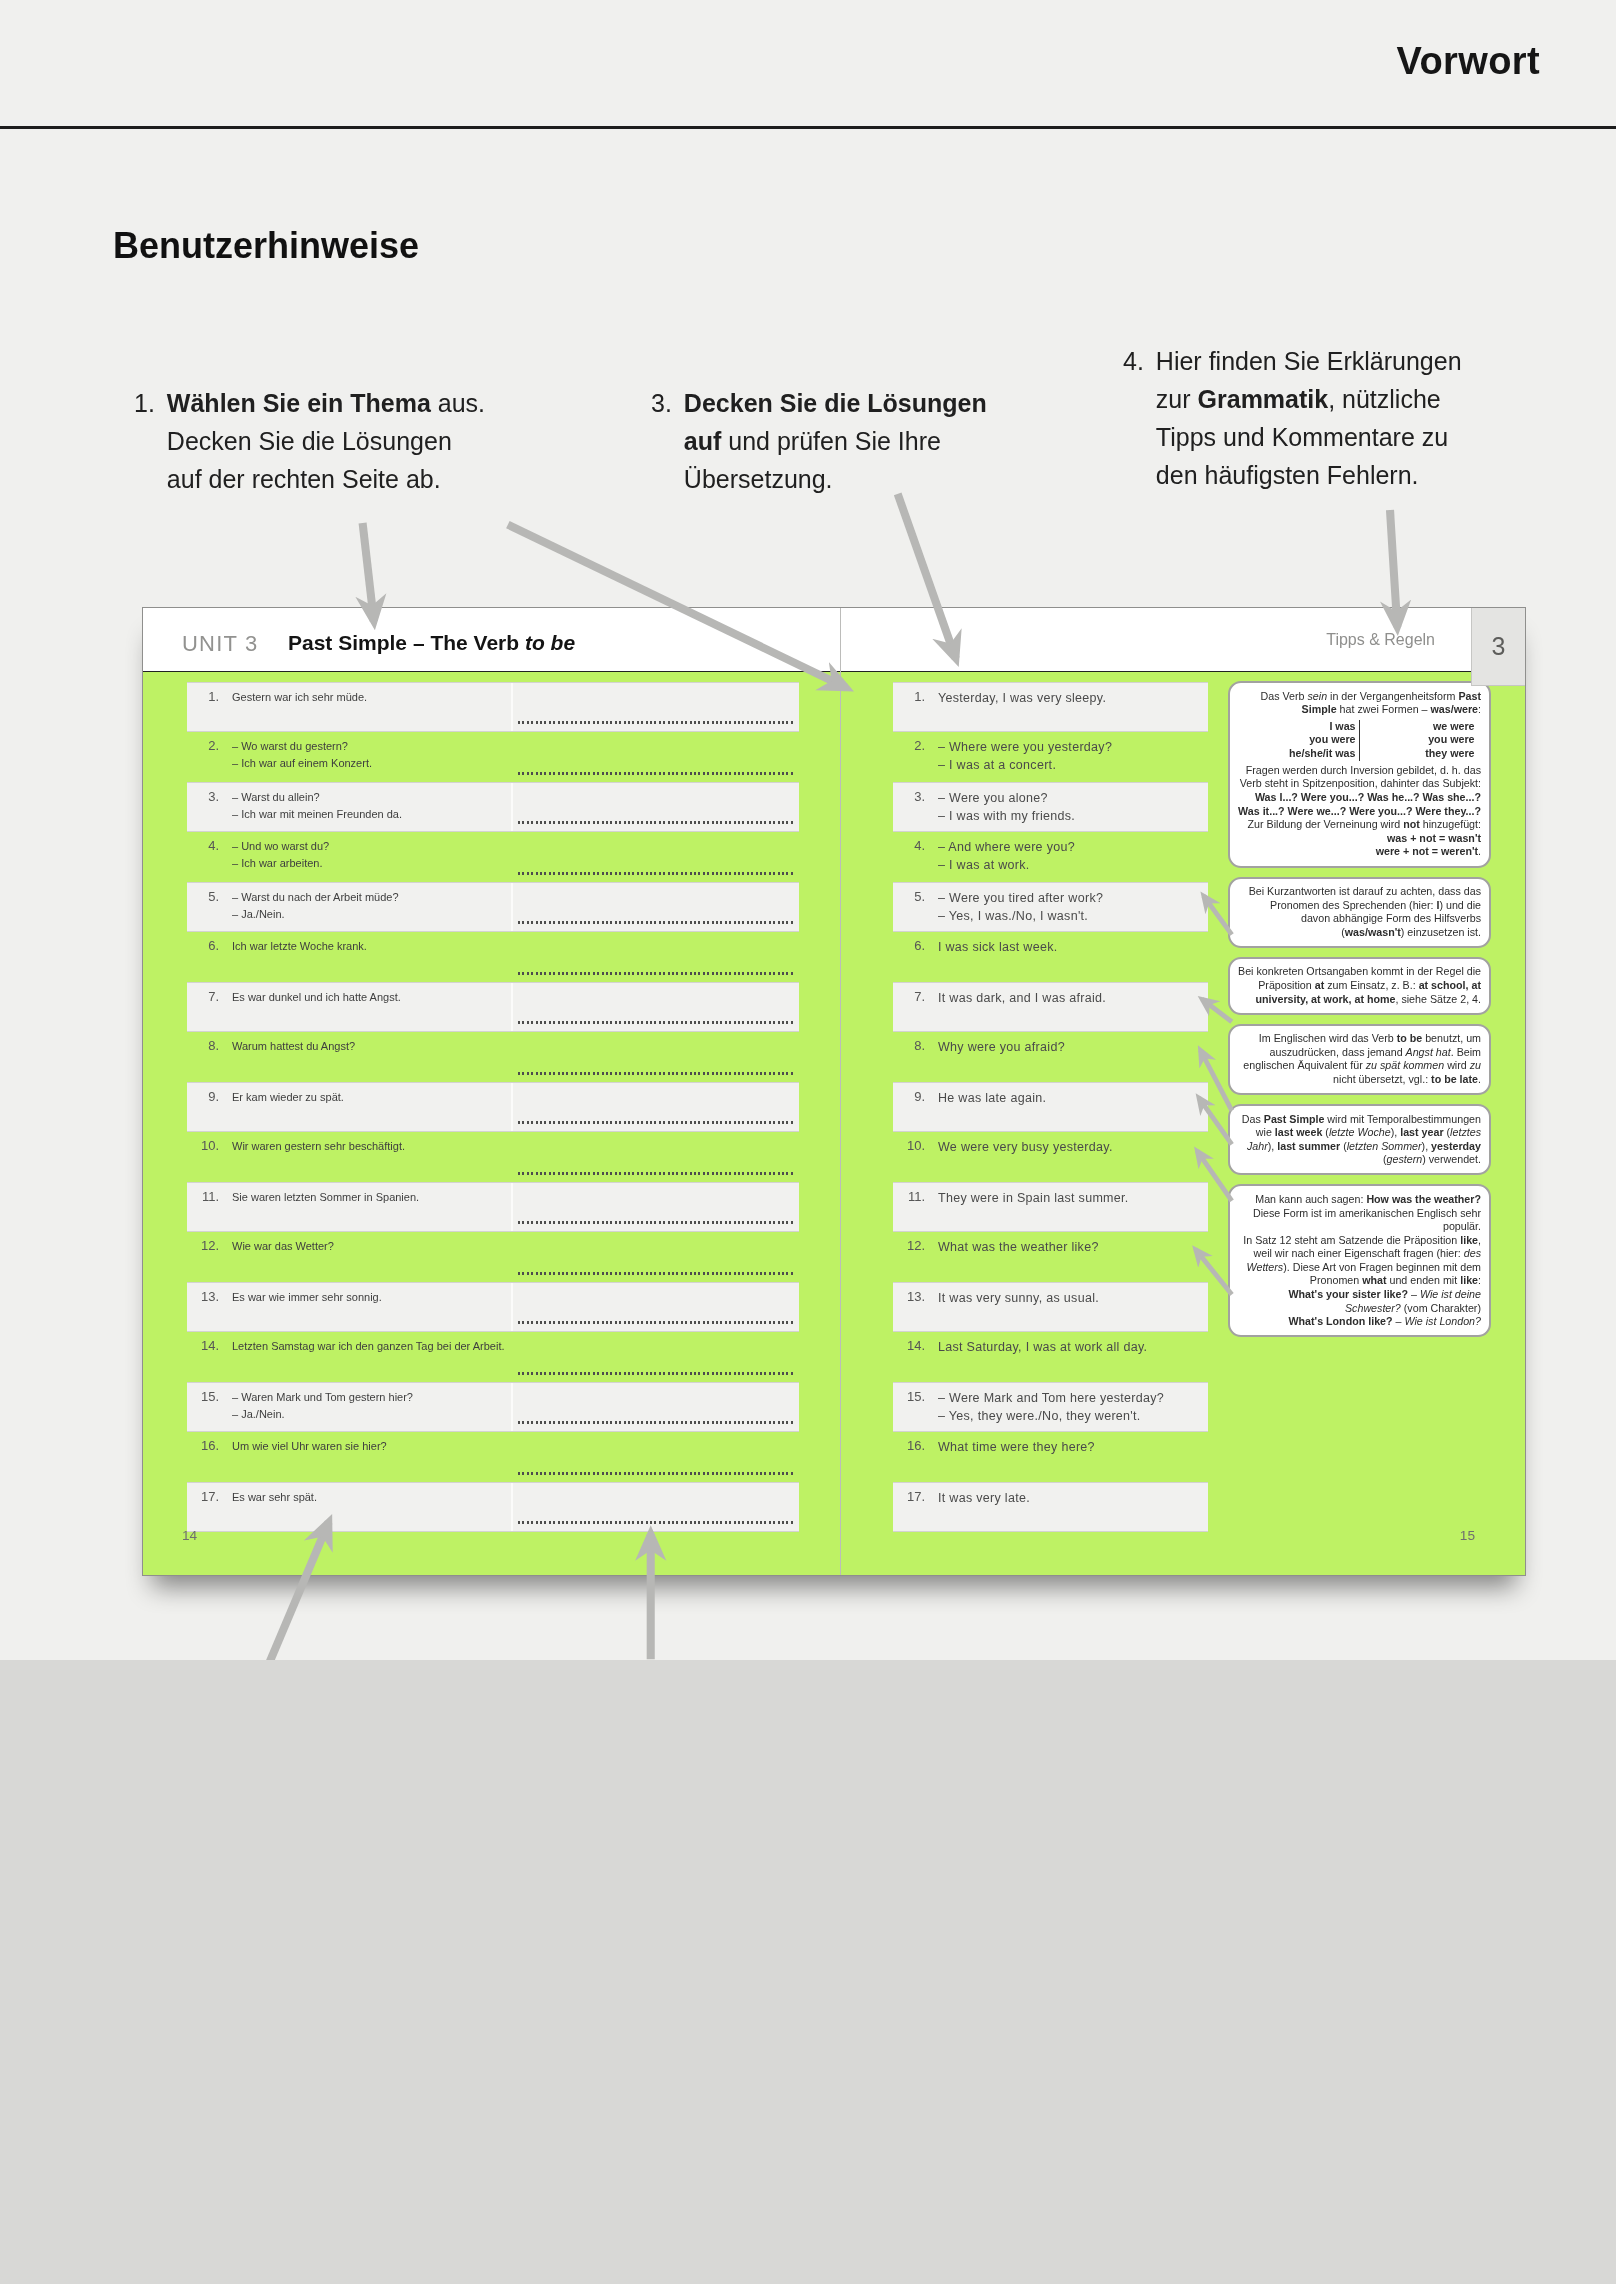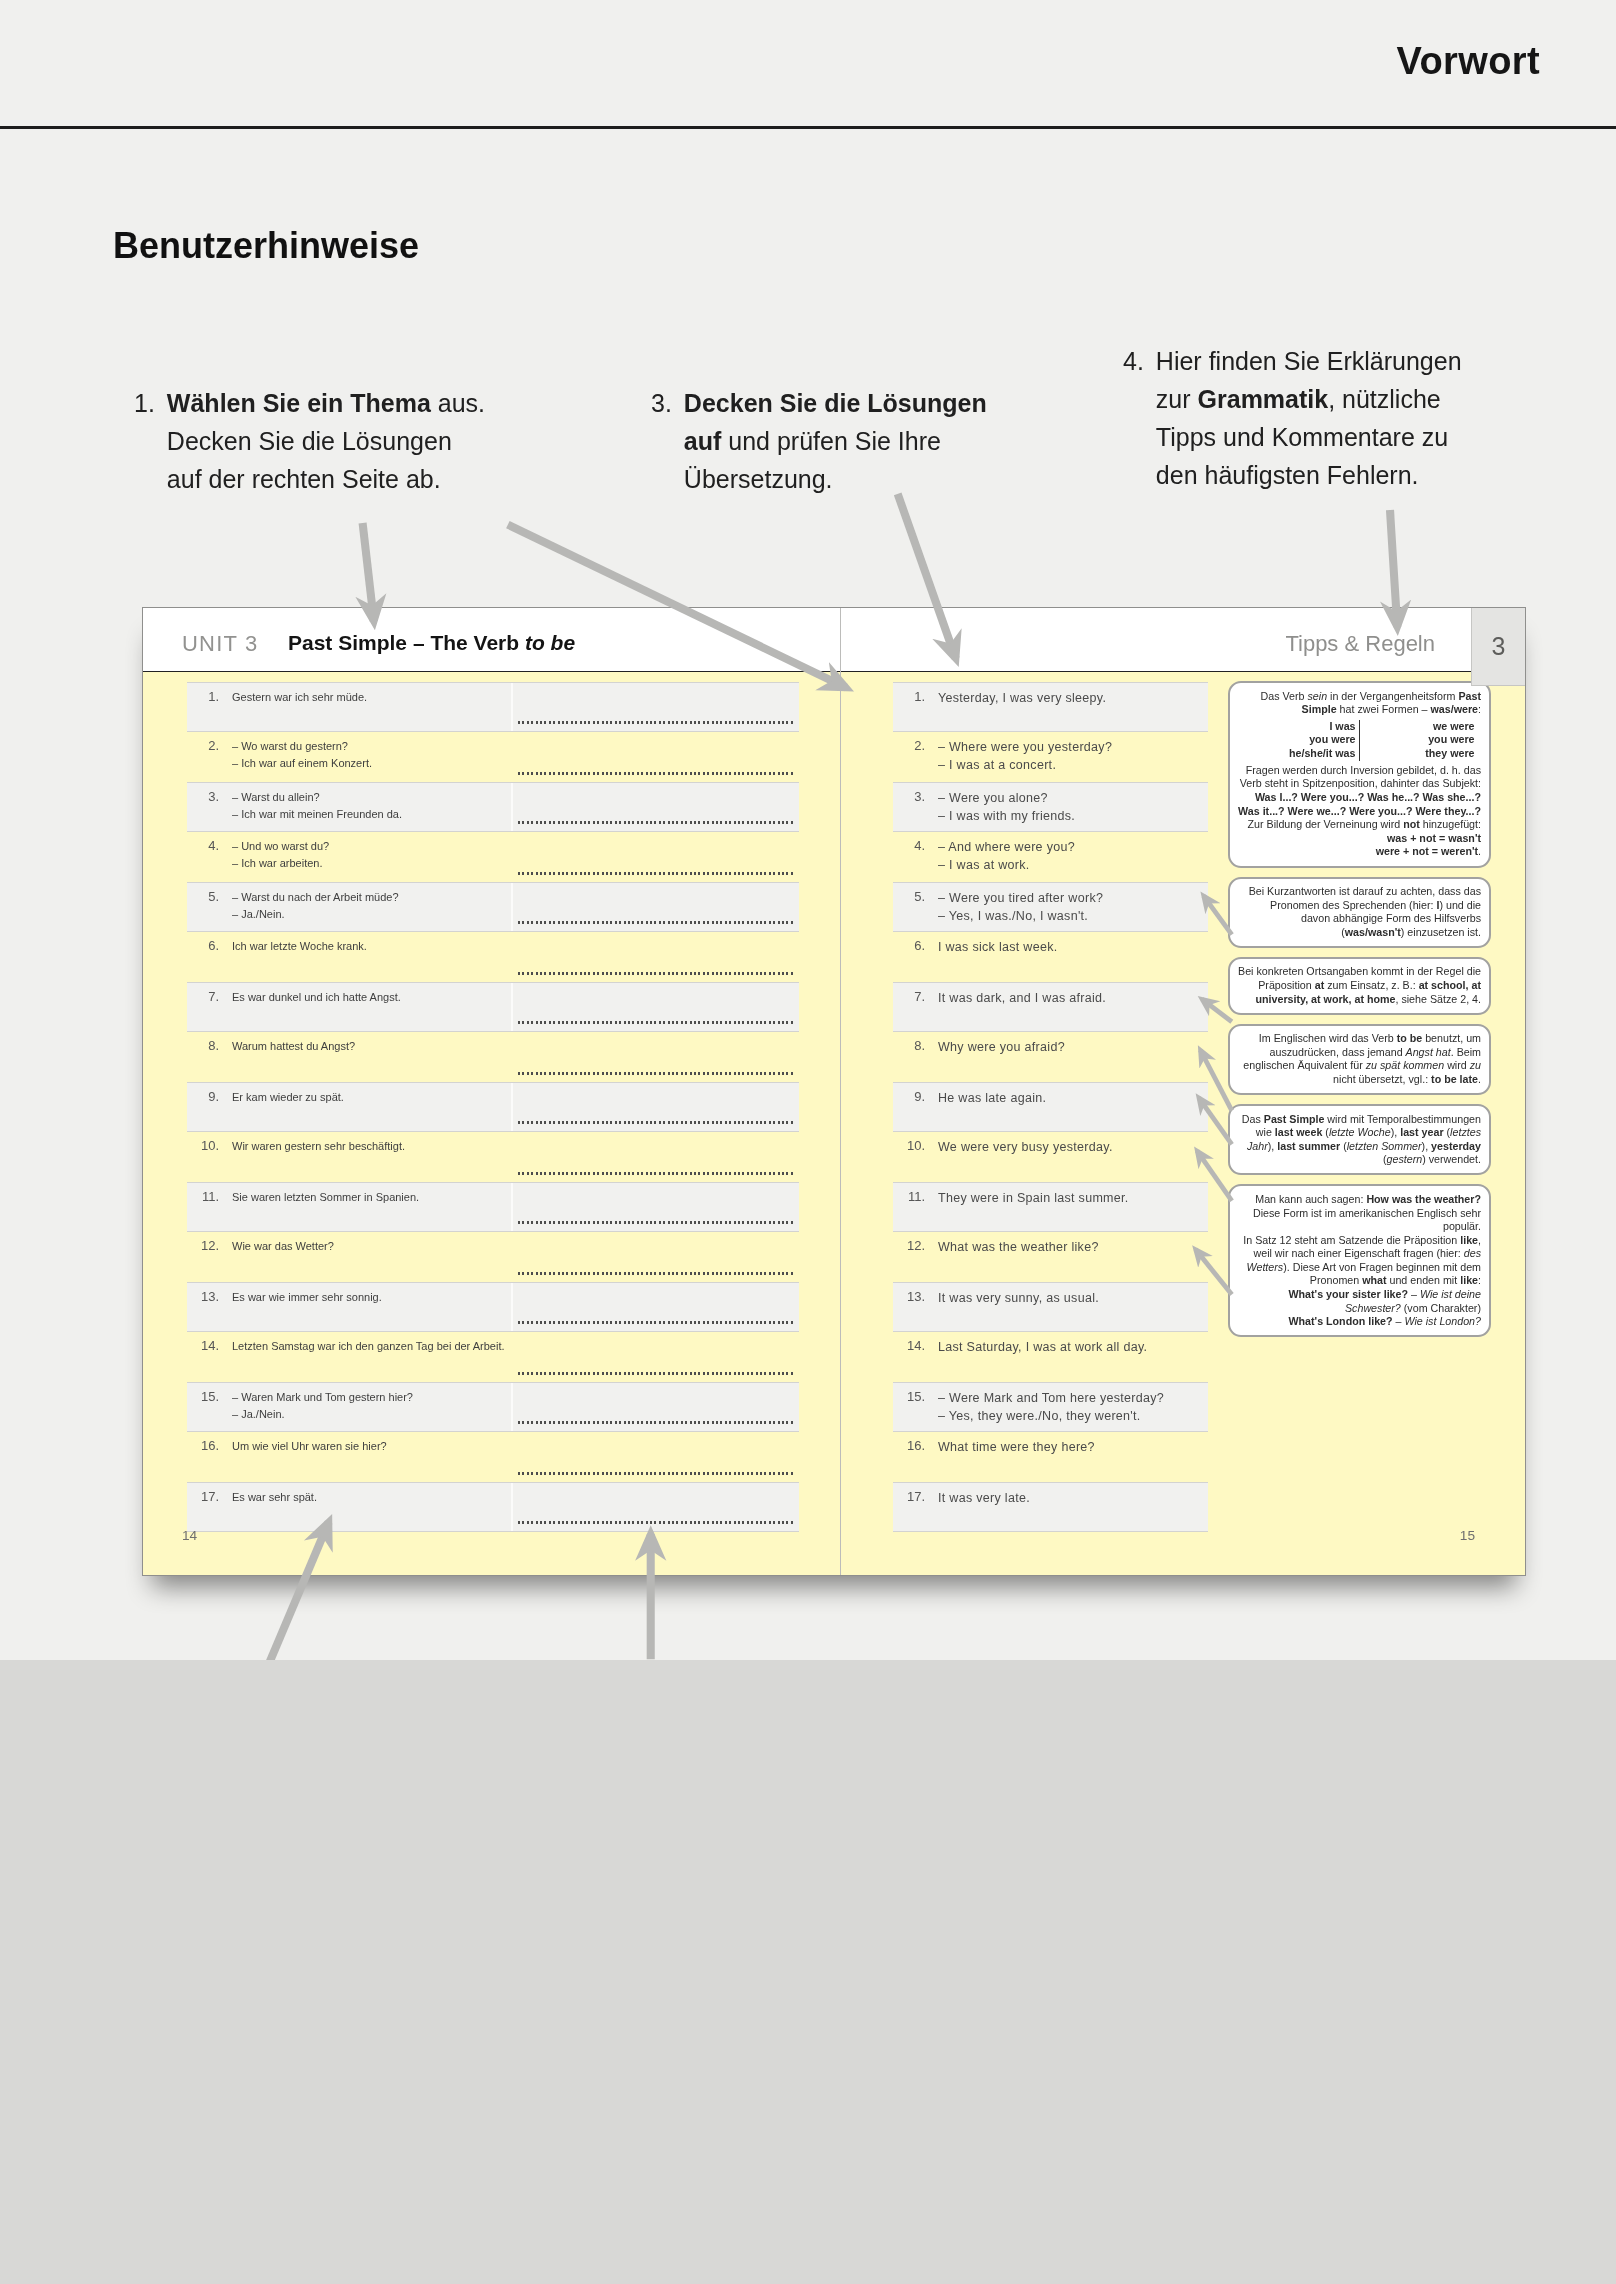--- a/index.html
+++ b/index.html
@@ -12,26 +12,26 @@
   .main-title{position:absolute;top:225px;left:113px;font-size:36px;font-weight:700;color:#111;}
 
   .instr{position:absolute;display:flex;gap:12px;font-size:25px;line-height:38px;color:#202020;}
   .instr .n{flex:none;}
   #instr1{left:134px;top:384px;}
   #instr3{left:651px;top:384px;}
   #instr4{left:1123px;top:342px;}
   #instr2{left:171px;top:1685px;}
   #instr2b{left:525px;top:1685px;}
 
-  .spread{position:absolute;left:142px;top:607px;width:1382px;height:967px;background:#fef9c3;
+  .spread{position:absolute;left:142px;top:607px;width:1382px;height:967px;background:#bef264;
           border:0.8px solid #8f8f8d;box-shadow:0 21px 24px -9.7px rgba(0,0,0,.45);}
   .spread-header{position:absolute;left:0;right:0;top:0;height:63px;background:#fff;border-bottom:1.6px solid #222;}
   .unit-label{position:absolute;left:39px;top:22.6px;font-size:22px;color:#929290;letter-spacing:1.2px;}
   .unit-title{position:absolute;left:145px;top:22.6px;font-size:21px;font-weight:700;color:#141414;}
-  .tips-header{position:absolute;right:90px;top:22.6px;font-size:22px;color:#8f8f8d;}
+  .tips-header{position:absolute;right:90px;top:22.6px;font-size:16px;color:#8f8f8d;}
   .chapter-tab{position:absolute;right:0;top:0;width:53px;height:77px;background:#e4e4e2;
                border-left:0.8px solid #c6c6c4;border-bottom:0.8px solid #c6c6c4;z-index:3;
                display:flex;align-items:center;justify-content:center;font-size:25px;color:#5d5d5b;}
   .gutter{position:absolute;left:697px;top:0;bottom:0;width:0.8px;background:#bcbcba;}
 
   .rows{position:absolute;top:74px;display:flex;flex-direction:column;}
   .rows.left{left:44px;width:612px;}
   .rows.right{left:750px;width:315px;}
   .row{position:relative;height:50px;box-sizing:border-box;display:flex;padding-top:5.6px;}
   .row.grey{background:#f1f1ef;border-top:1.6px solid #d3d3d1;border-bottom:1.6px solid #d3d3d1;}

